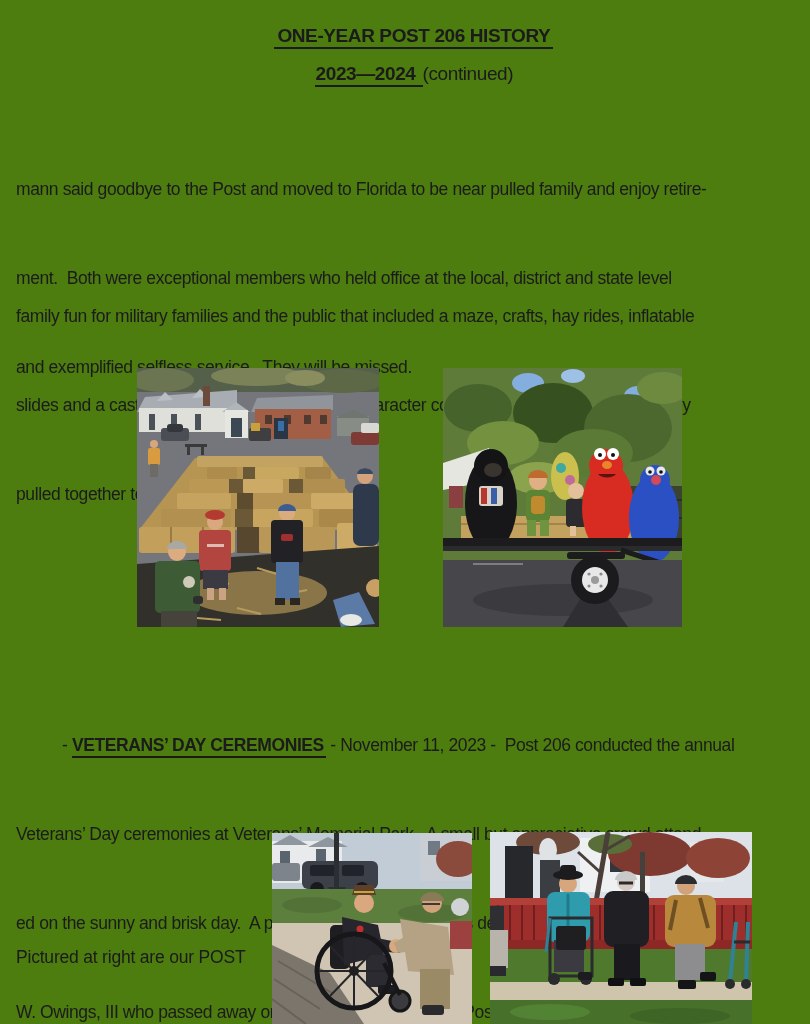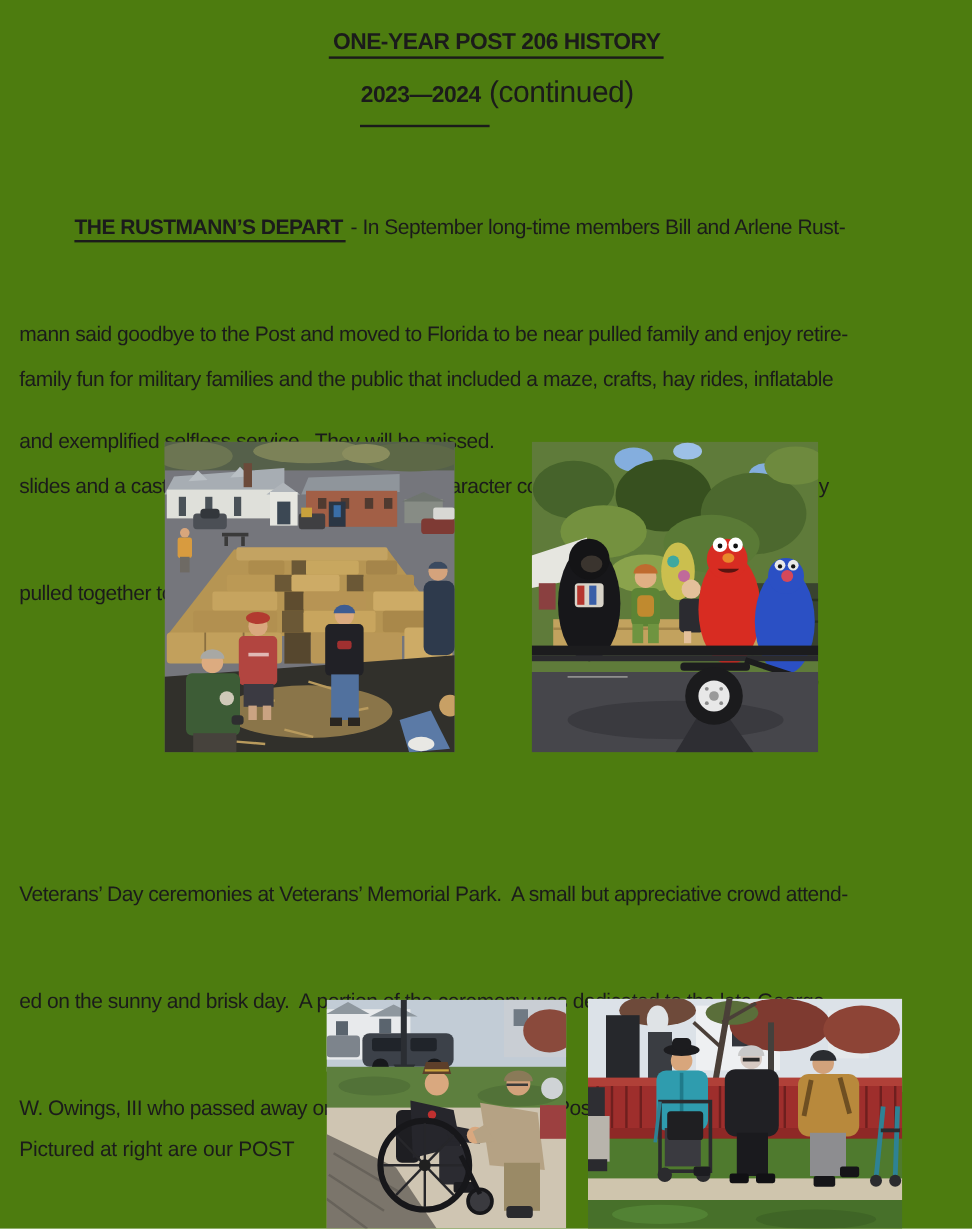--- a/index.html
+++ b/index.html
@@ -7,23 +7,23 @@
     position:relative; width:810px; height:1024px; background:#4d7c0f;
     font-family:Liberation Sans, sans-serif; color:#1b1b1b; overflow:hidden;
   }
   .centered { position:absolute; left:0; width:810px; text-align:center; white-space:pre; }
   .title-text {
     font-size:19px; font-weight:bold; letter-spacing:-0.4px;
     border-bottom:2px solid #1b1b1b; padding:0 3px 1px 3px;
   }
   .sub-years {
     font-size:19px; font-weight:bold; letter-spacing:-0.4px;
-    border-bottom:2px solid #1b1b1b; padding:0 7px 14px 1px;
-  }
-  .sub-rest { font-size:25px; font-weight:normal; letter-spacing:-0.4px; }
+    border-bottom:2px solid #1b1b1b; padding:0 7px 1px 1px;
+  }
+  .sub-rest { font-size:19px; font-weight:normal; letter-spacing:-0.4px; }
   .para {
     position:absolute; left:16px; font-size:17.5px; line-height:29.6px;
     letter-spacing:-0.4px; white-space:pre;
   }
   .line { height:29.6px; }
   .tab { display:inline-block; width:46px; }
   .hd { font-weight:bold; border-bottom:2px solid #1b1b1b; padding:0 2px 1px 0; }
   .caption {
     position:absolute; left:16px; top:861px; font-size:17.5px;
     line-height:38.5px; letter-spacing:-0.2px; white-space:pre;
@@ -37,22 +37,22 @@
 <div class="page">
 
   <div class="centered" style="top:7px">
     <span class="title-text">ONE-YEAR POST 206 HISTORY</span>
   </div>
   <div class="centered" style="top:45px">
     <span class="sub-years">2023—2024</span><span class="sub-rest">(continued)</span>
   </div>
 
   <div class="para" style="top:116px">
-    <div class="line"><span class="tab"></span><span class="hd">THE RUSTMANN’S DEPART</span><span> - In September long-time members Bill and Arlene Rust-</span></div>
     <div class="line">mann said goodbye to the Post and moved to Florida to be near pulled family and enjoy retire-</div>
+    <div class="line">ment.  Both were exceptional members who held office at the local, district and state level</div>
     <div class="line">and exemplified selfless service.  They will be missed.</div>
   </div>
 
   <div class="para" style="top:243px">
     <div class="line">family fun for military families and the public that included a maze, crafts, hay rides, inflatable</div>
     <div class="line">slides and a cast of volunteers in colorful (hot) character costumes.  The Legion family really</div>
     <div class="line">pulled together to make this event a success.</div>
   </div>
 
   <div class="photo" style="left:137px; top:368px; width:242px; height:259px">
@@ -226,20 +226,21 @@
       <circle cx="152" cy="212" r="4" fill="#9a9a9a"></circle>
       <circle cx="146" cy="206" r="1.6" fill="#8a8a8a"></circle>
       <circle cx="158" cy="206" r="1.6" fill="#8a8a8a"></circle>
       <circle cx="146" cy="218" r="1.6" fill="#8a8a8a"></circle>
       <circle cx="158" cy="218" r="1.6" fill="#8a8a8a"></circle>
       <line x1="30" y1="196" x2="80" y2="196" stroke="#d8d8d0" stroke-width="1.5" opacity="0.5"></line>
     </svg>
   </div>
 
   <div class="para" style="top:672px">
+    <div class="line"><span class="tab"></span><span>- </span><span class="hd">VETERANS’ DAY CEREMONIES</span><span> - November 11, 2023 -  Post 206 conducted the annual</span></div>
     <div class="line">Veterans’ Day ceremonies at Veterans’ Memorial Park.  A small but appreciative crowd attend-</div>
     <div class="line">ed on the sunny and brisk day.  A portion of the ceremony was dedicated to the late George</div>
     <div class="line">W. Owings, III who passed away on October 31, 2023.   The Post afterward hosted an open</div>
     
   </div>
 
   <div class="caption">
     <div>Pictured at right are our POST</div>
     
     

